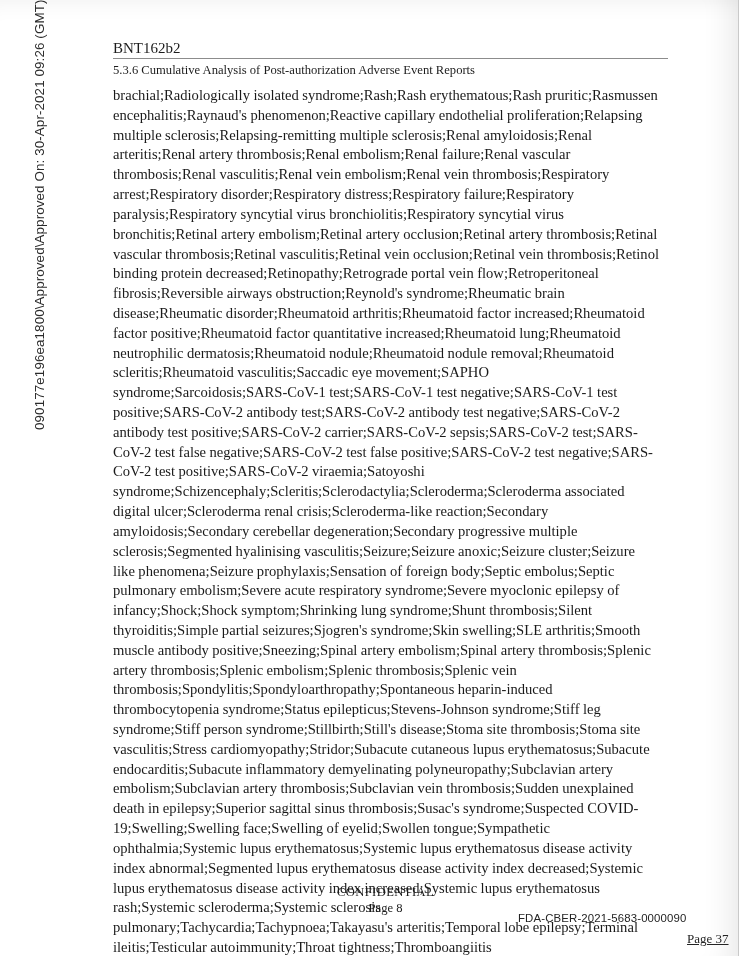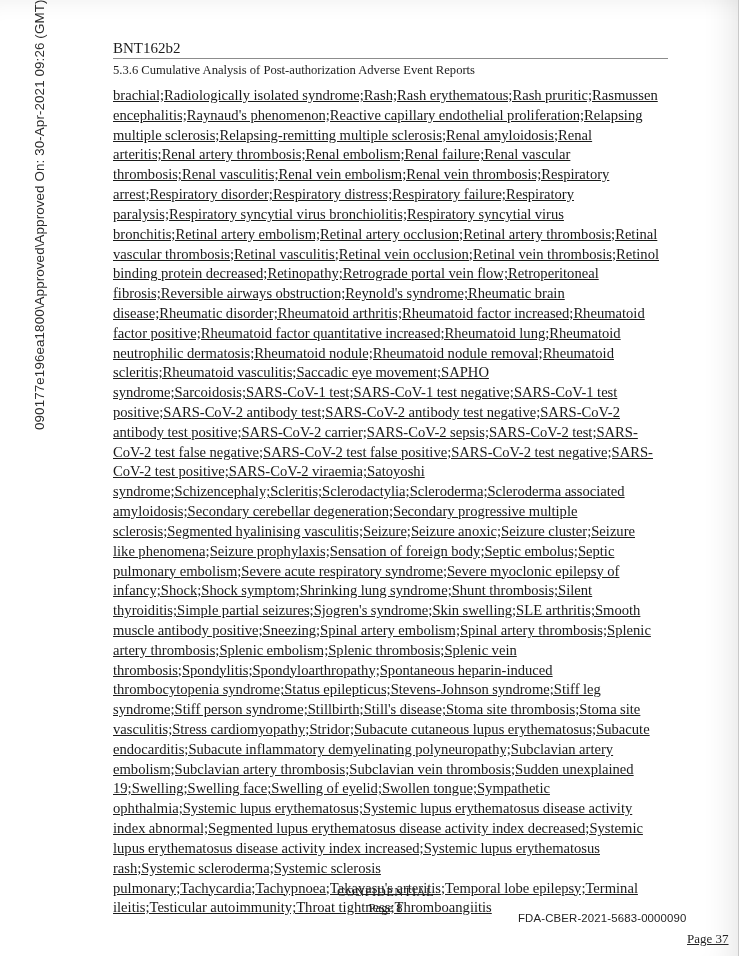--- a/index.html
+++ b/index.html
@@ -95,21 +95,20 @@
     width: 557px;
     font-size: 14.6px;
     line-height: 19.82px;
     color: #1a1a1a;
     text-align: left;
     word-spacing: -0.2px;
   }
   #body-text .ln {
     display: block;
     white-space: nowrap;
-    text-decoration: underline;
   }
 
   
   #footer-block {
     position: absolute;
     left: 113px;
     top: 884px;
     width: 545px;
     text-align: center;
   }
@@ -174,34 +173,36 @@
       <span class="ln">disease;Rheumatic disorder;Rheumatoid arthritis;Rheumatoid factor increased;Rheumatoid</span>
       <span class="ln">factor positive;Rheumatoid factor quantitative increased;Rheumatoid lung;Rheumatoid</span>
       <span class="ln">neutrophilic dermatosis;Rheumatoid nodule;Rheumatoid nodule removal;Rheumatoid</span>
       <span class="ln">scleritis;Rheumatoid vasculitis;Saccadic eye movement;SAPHO</span>
       <span class="ln">syndrome;Sarcoidosis;SARS-CoV-1 test;SARS-CoV-1 test negative;SARS-CoV-1 test</span>
       <span class="ln">positive;SARS-CoV-2 antibody test;SARS-CoV-2 antibody test negative;SARS-CoV-2</span>
       <span class="ln">antibody test positive;SARS-CoV-2 carrier;SARS-CoV-2 sepsis;SARS-CoV-2 test;SARS-</span>
       <span class="ln">CoV-2 test false negative;SARS-CoV-2 test false positive;SARS-CoV-2 test negative;SARS-</span>
       <span class="ln">CoV-2 test positive;SARS-CoV-2 viraemia;Satoyoshi</span>
       <span class="ln">syndrome;Schizencephaly;Scleritis;Sclerodactylia;Scleroderma;Scleroderma associated</span>
+      <span class="ln">digital ulcer;Scleroderma renal crisis;Scleroderma-like reaction;Secondary</span>
       <span class="ln">amyloidosis;Secondary cerebellar degeneration;Secondary progressive multiple</span>
       <span class="ln">sclerosis;Segmented hyalinising vasculitis;Seizure;Seizure anoxic;Seizure cluster;Seizure</span>
       <span class="ln">like phenomena;Seizure prophylaxis;Sensation of foreign body;Septic embolus;Septic</span>
       <span class="ln">pulmonary embolism;Severe acute respiratory syndrome;Severe myoclonic epilepsy of</span>
       <span class="ln">infancy;Shock;Shock symptom;Shrinking lung syndrome;Shunt thrombosis;Silent</span>
       <span class="ln">thyroiditis;Simple partial seizures;Sjogren's syndrome;Skin swelling;SLE arthritis;Smooth</span>
       <span class="ln">muscle antibody positive;Sneezing;Spinal artery embolism;Spinal artery thrombosis;Splenic</span>
       <span class="ln">artery thrombosis;Splenic embolism;Splenic thrombosis;Splenic vein</span>
       <span class="ln">thrombosis;Spondylitis;Spondyloarthropathy;Spontaneous heparin-induced</span>
       <span class="ln">thrombocytopenia syndrome;Status epilepticus;Stevens-Johnson syndrome;Stiff leg</span>
       <span class="ln">syndrome;Stiff person syndrome;Stillbirth;Still's disease;Stoma site thrombosis;Stoma site</span>
       <span class="ln">vasculitis;Stress cardiomyopathy;Stridor;Subacute cutaneous lupus erythematosus;Subacute</span>
       <span class="ln">endocarditis;Subacute inflammatory demyelinating polyneuropathy;Subclavian artery</span>
       <span class="ln">embolism;Subclavian artery thrombosis;Subclavian vein thrombosis;Sudden unexplained</span>
+      <span class="ln">death in epilepsy;Superior sagittal sinus thrombosis;Susac's syndrome;Suspected COVID-</span>
       <span class="ln">19;Swelling;Swelling face;Swelling of eyelid;Swollen tongue;Sympathetic</span>
       <span class="ln">ophthalmia;Systemic lupus erythematosus;Systemic lupus erythematosus disease activity</span>
       <span class="ln">index abnormal;Segmented lupus erythematosus disease activity index decreased;Systemic</span>
       <span class="ln">lupus erythematosus disease activity index increased;Systemic lupus erythematosus</span>
       <span class="ln">rash;Systemic scleroderma;Systemic sclerosis</span>
       <span class="ln">pulmonary;Tachycardia;Tachypnoea;Takayasu's arteritis;Temporal lobe epilepsy;Terminal</span>
       <span class="ln">ileitis;Testicular autoimmunity;Throat tightness;Thromboangiitis</span>
     </div>
 
   <div id="footer-block">

